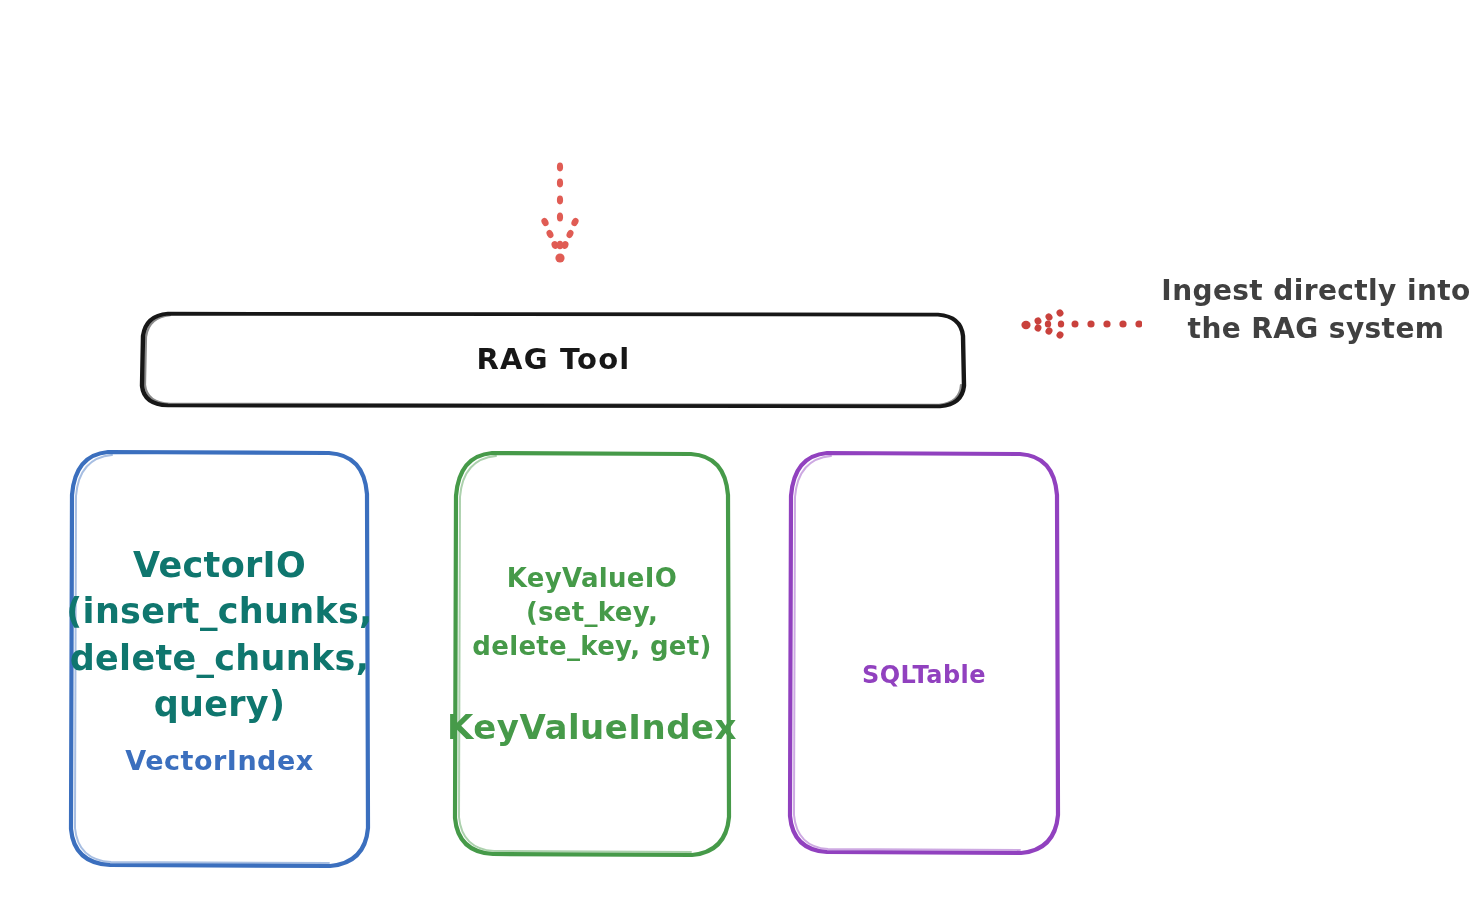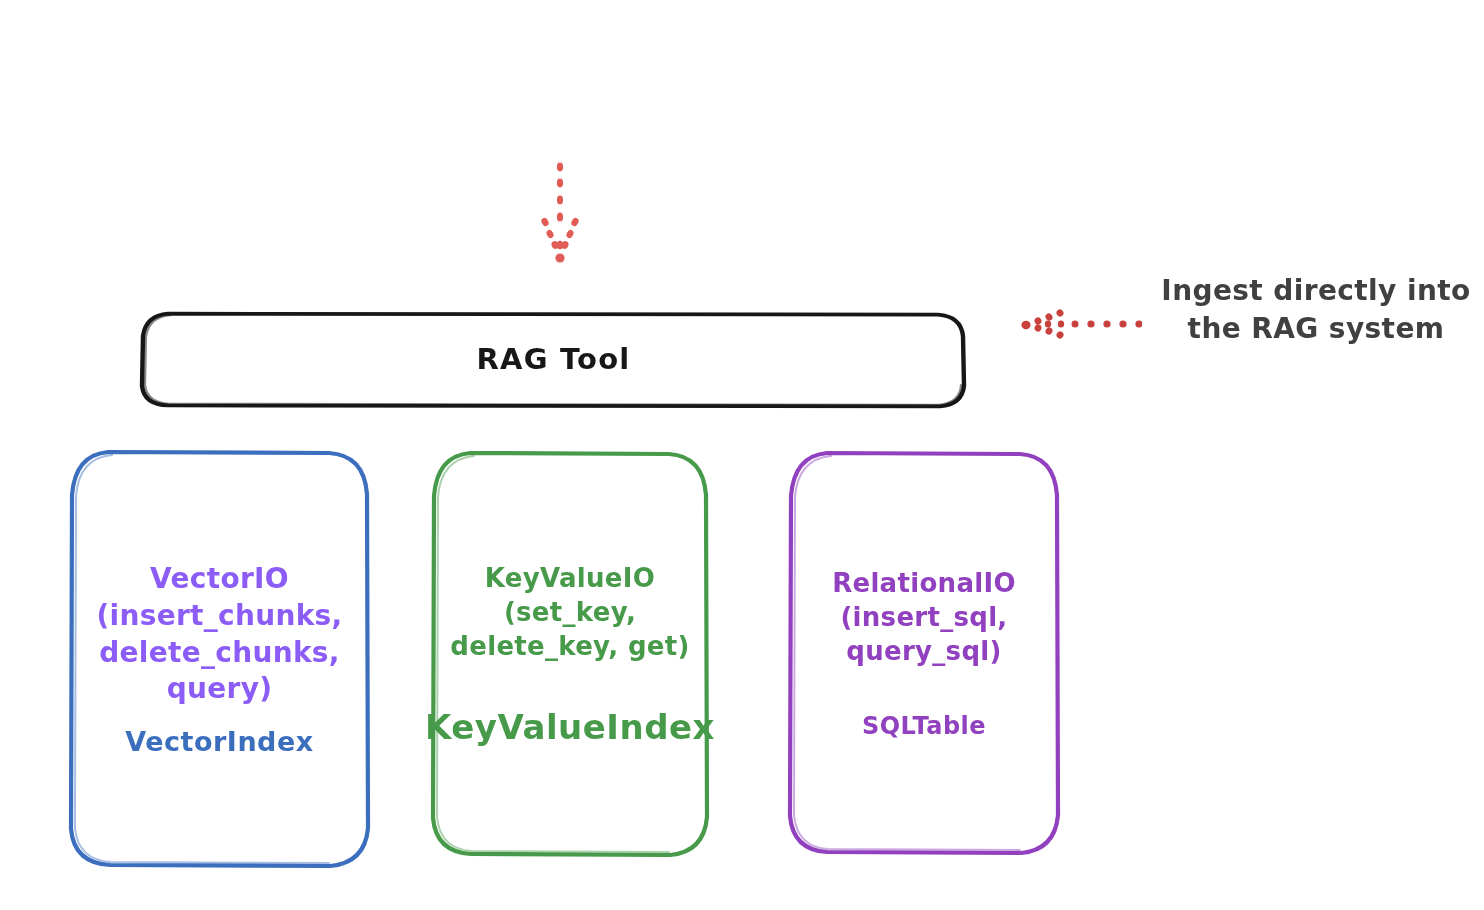--- a/index.html
+++ b/index.html
@@ -102,25 +102,25 @@
     font-weight: 600;
     letter-spacing: 0.5px;
   }
 
   #vectorio-box {
     left: 68px;
     top: 449px;
     width: 303px;
     height: 420px;
   }
-  #vectorio-box .api-text { font-size: 28px; color: #8b5cf6; }
+  #vectorio-box .api-text { font-size: 35px; color: #0f766e; }
   #vectorio-box .index-text { font-size: 27px; color: #3b6fbe; margin-top: 18px; }
 
   #keyvalueio-box {
-    left: 430px;
+    left: 452px;
     top: 450px;
     width: 280px;
     height: 408px;
   }
   #keyvalueio-box .api-text { font-size: 26px; color: #469a49; }
   #keyvalueio-box .index-text { font-size: 34px; color: #469a49; margin-top: 44px; }
 
   #relationalio-box {
     left: 787px;
     top: 450px;
@@ -248,19 +248,16 @@
 (set_key,
 delete_key, get)</div>
     <div class="index-text">KeyValueIndex</div>
   </div>
 
   <div class="hbox provider-box" id="relationalio-box">
     <svg class="hbox-svg" viewBox="0 0 274 406" preserveAspectRatio="none">
       <path d="M 40 3 Q 7 6 4 46 L 3 366 Q 6 400 40 402 L 234 403 Q 268 400 271 365 L 270 45 Q 267 6 233 4 Z" fill="#ffffff" stroke="#9141bf" stroke-width="4.2" stroke-linecap="round" stroke-linejoin="round"></path>
       <path d="M 44 6 Q 11 9 8 47 L 7 365 Q 10 397 41 399 L 233 400" fill="none" stroke="#9141bf" stroke-width="2.0" stroke-linecap="round" stroke-linejoin="round" opacity="0.45"></path>
     </svg>
-    <div class="api-text">RelationalIO
-(insert_sql,
-query_sql)</div>
     <div class="index-text">SQLTable</div>
   </div>
 
 </div>
 
 </body></html>

